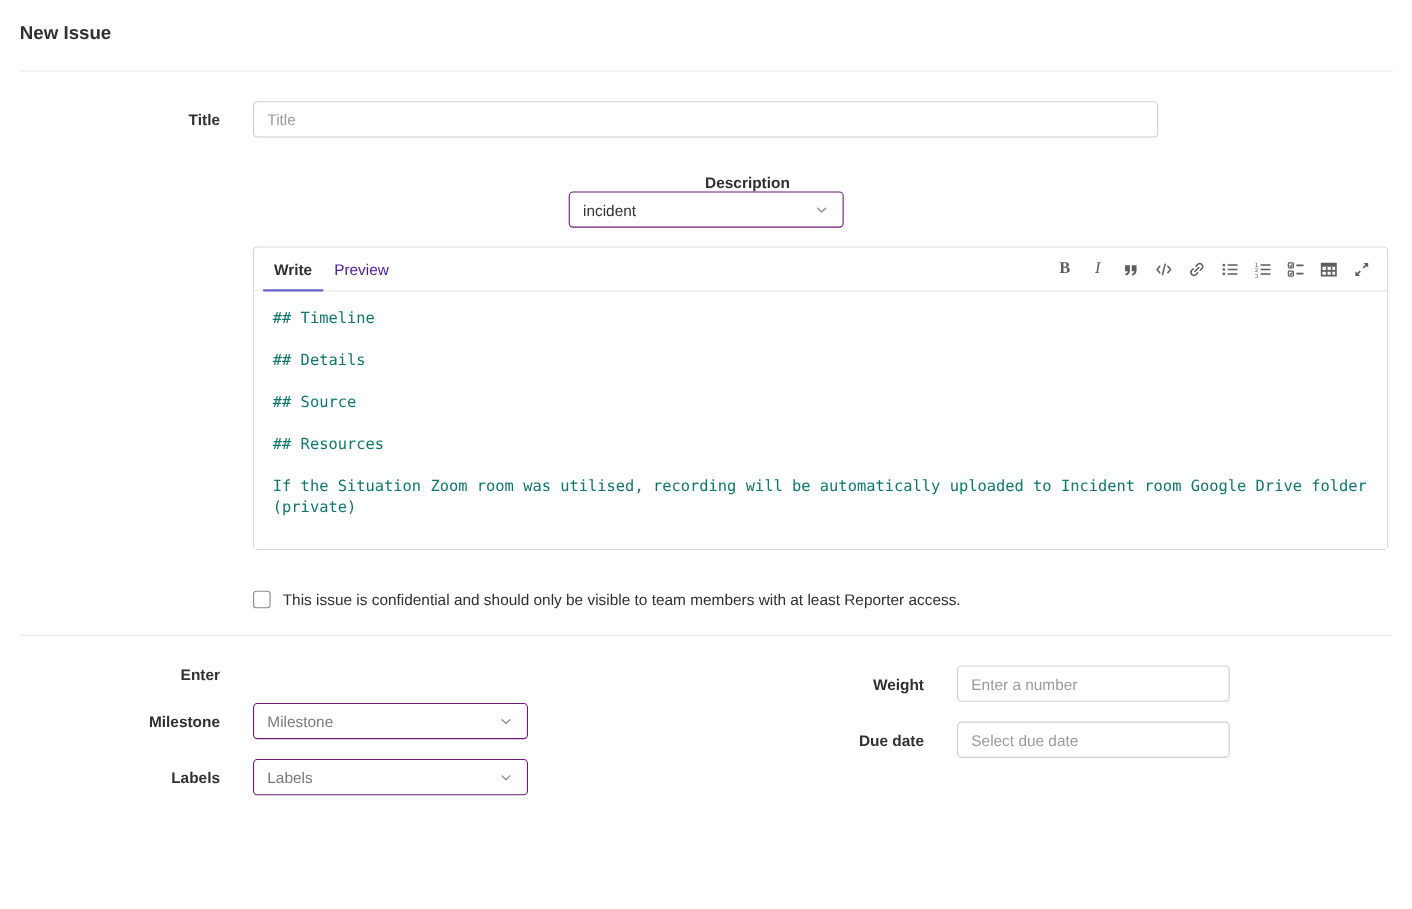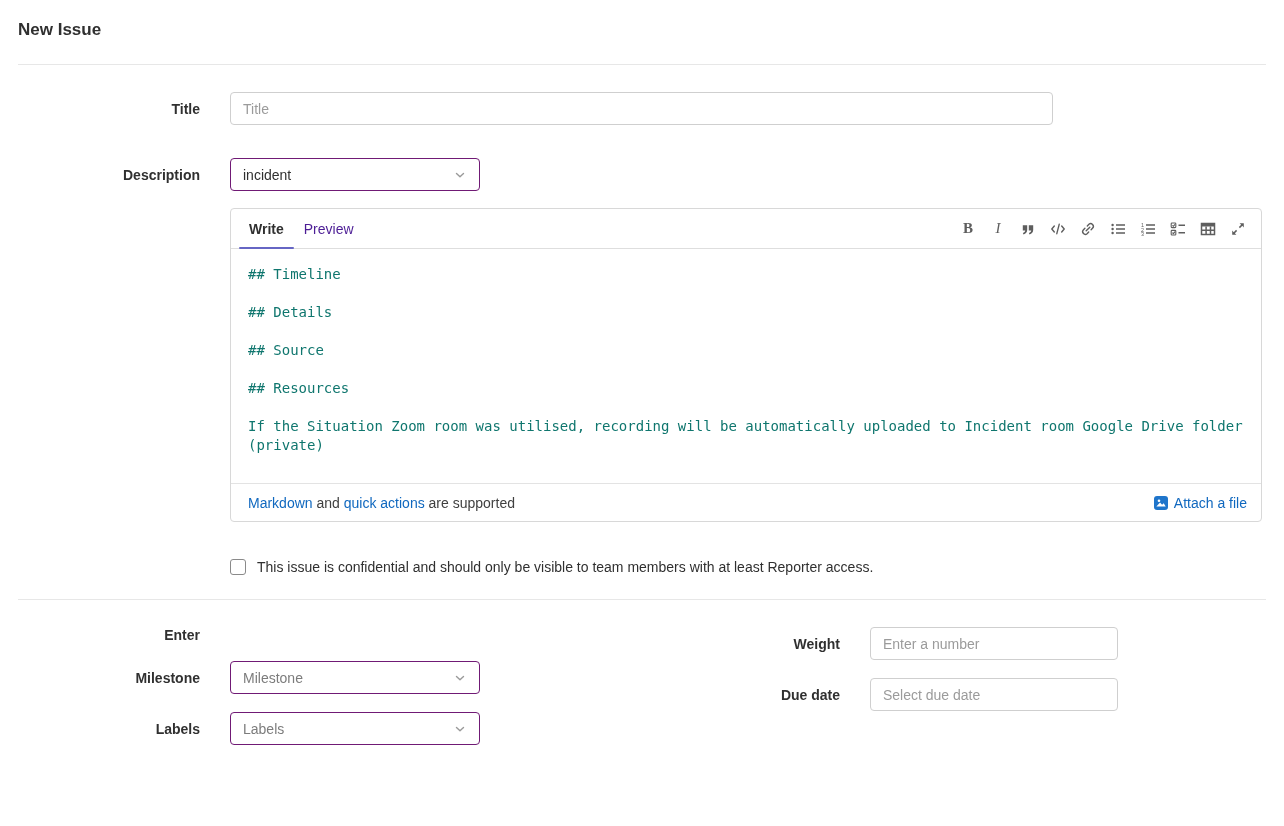--- a/index.html
+++ b/index.html
@@ -32,21 +32,21 @@
   .select {
     width:250px; height:33px; border:1px solid #701a75; border-radius:4px;
     background:#fff; display:flex; align-items:center; justify-content:space-between;
     padding:0 12px; cursor:pointer;
   }
   .select .sel-text { color:#303030; }
   .select.placeholder .sel-text { color:#7c7c7c; }
   .chev { flex:none; width:14px; height:14px; color:#9a9a9a; }
 
   .row-title { margin-top:27px; }
-  .row-desc { margin-top:33px; }
+  .row-desc { margin-top:33px;flex-direction:column; }
   .row-editor { margin-top:17px; align-items:flex-start; }
   .row-confidential { margin-top:37px; }
   .bottom-section { margin-top:27px; display:flex; }
 
   
   .editor { width:1032px; border:1px solid #d8d8d8; border-radius:4px; background:#fff; }
   .editor-header {
     height:40px; display:flex; align-items:center;
     border-bottom:1px solid #dedede; padding:0 12px 0 8px;
   }
@@ -190,33 +190,20 @@
       <textarea class="editor-textarea" spellcheck="false" style="">## Timeline
 
 ## Details
 
 ## Source
 
 ## Resources
 
 If the Situation Zoom room was utilised, recording will be automatically uploaded to Incident room Google Drive folder (private)</textarea>
 
-      <div class="editor-footer">
-        <span>
-          <a class="link">Markdown</a><span> and </span><a class="link">quick actions</a><span> are supported</span>
-        </span>
-        <a class="link attach">
-          <svg viewBox="0 0 16 16">
-              <rect x="1" y="1" width="14" height="14" rx="3" fill="#1f75cb"></rect>
-              <circle cx="6" cy="5.8" r="1.3" fill="#fff"></circle>
-              <path d="M3.4 11.6 7 7.6l2.1 2.2 1.6-1.6 2 3.4z" fill="#fff"></path>
-            </svg>
-          <span>Attach a file</span>
-        </a>
-      </div>
     </div>
   </div>
 
   <div class="form-row row-confidential">
     <span class="form-label"></span>
     <input type="checkbox" class="checkbox" style="">
     <label class="checkbox-label">This issue is confidential and should only be visible to team members with at least Reporter access.</label>
   </div>
 
   <hr class="divider">

